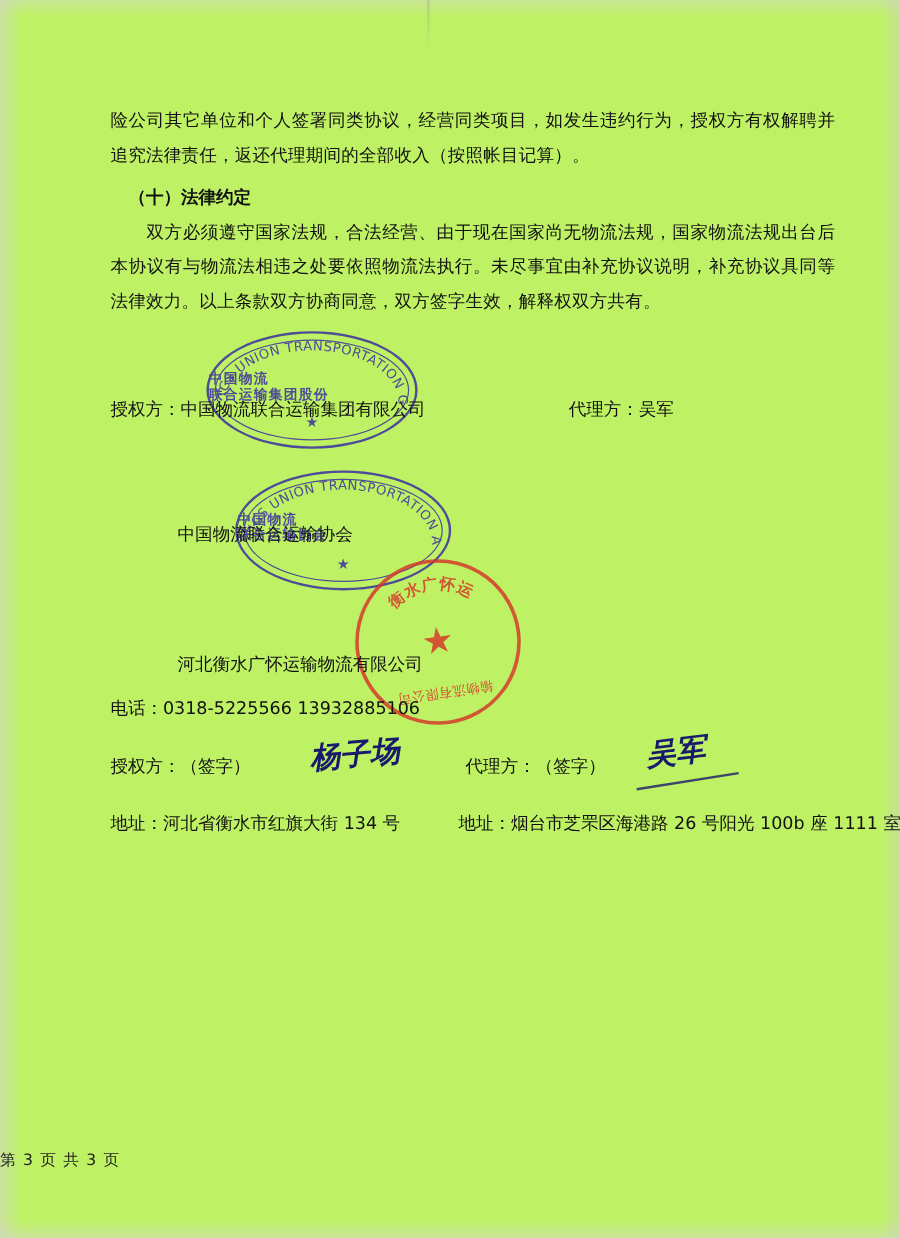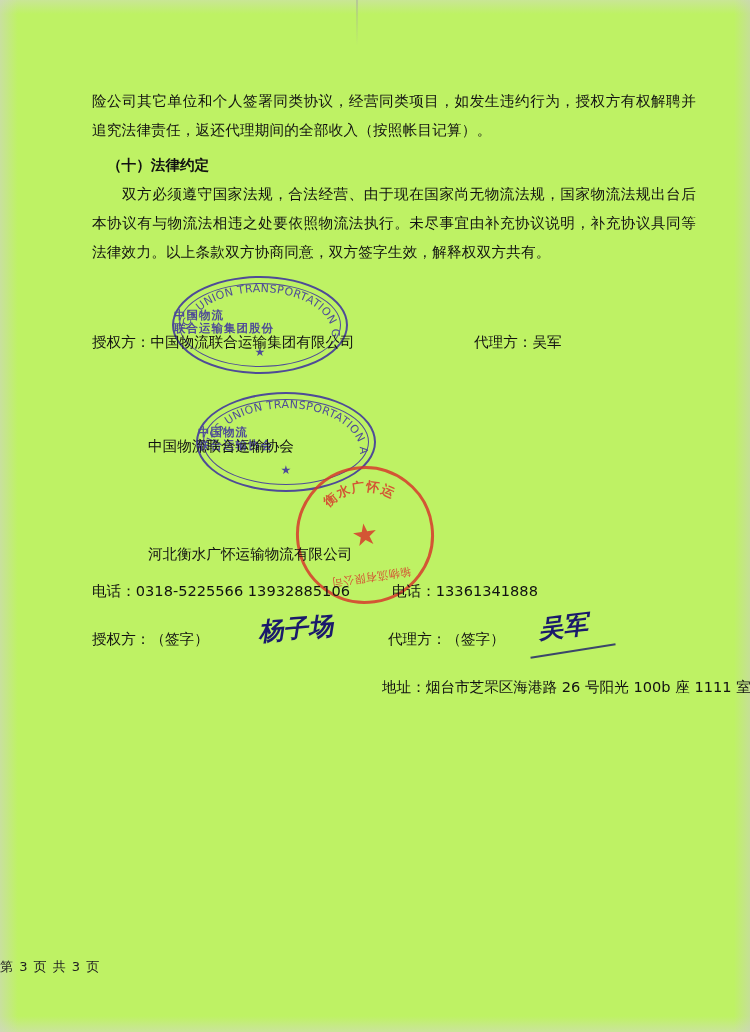--- a/index.html
+++ b/index.html
@@ -300,23 +300,23 @@
     </div>
     <div class="red-star">★</div>
     <div class="red-bottom">输物流有限公司</div>
   </div>
 
   <div class="sig-row row-auth">授权方：中国物流联合运输集团有限公司</div>
   <div class="sig-row row-agent">代理方：吴军</div>
   <div class="sig-row row-assoc">中国物流联合运输协会</div>
   <div class="sig-row row-company">河北衡水广怀运输物流有限公司</div>
   <div class="sig-row row-tel-left">电话：0318-5225566   13932885106</div>
-  <div class="sig-row row-tel-right">电话：13361341888</div>
   <div class="sig-row row-signlab-l">授权方：（签字）</div>
   <div class="sig-row row-signlab-r">代理方：（签字）</div>
+  <div class="sig-row row-addr-l">地址：河北省衡水市红旗大街 134 号</div>
   <div class="sig-row row-addr-r">地址：烟台市芝罘区海港路 26 号阳光 100b 座 1111 室</div>
 
   <div class="handwriting sig-left">杨子场</div>
   <div class="handwriting sig-right">吴军</div>
   <div class="sig-stroke"></div>
 
   <div class="footer">第 3 页 共 3 页</div>
 </div>
 
 </body></html>

